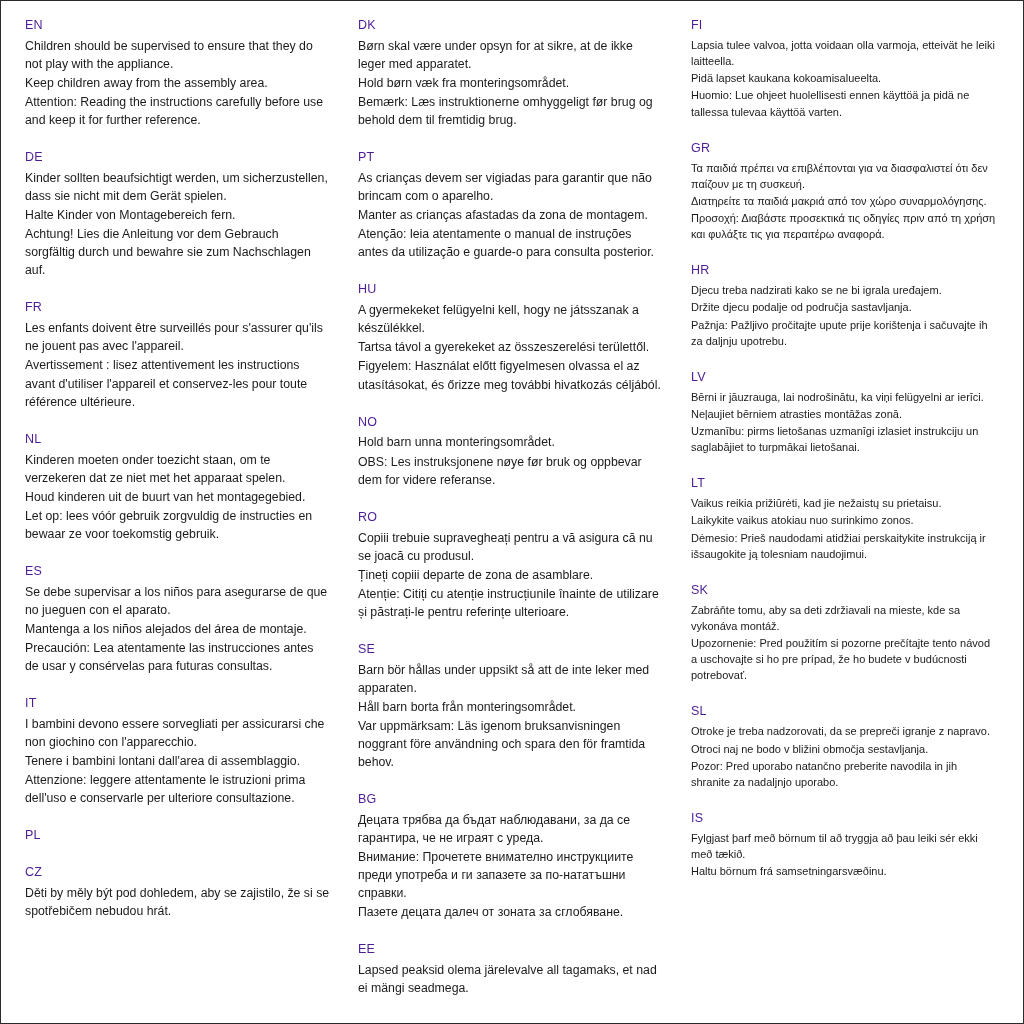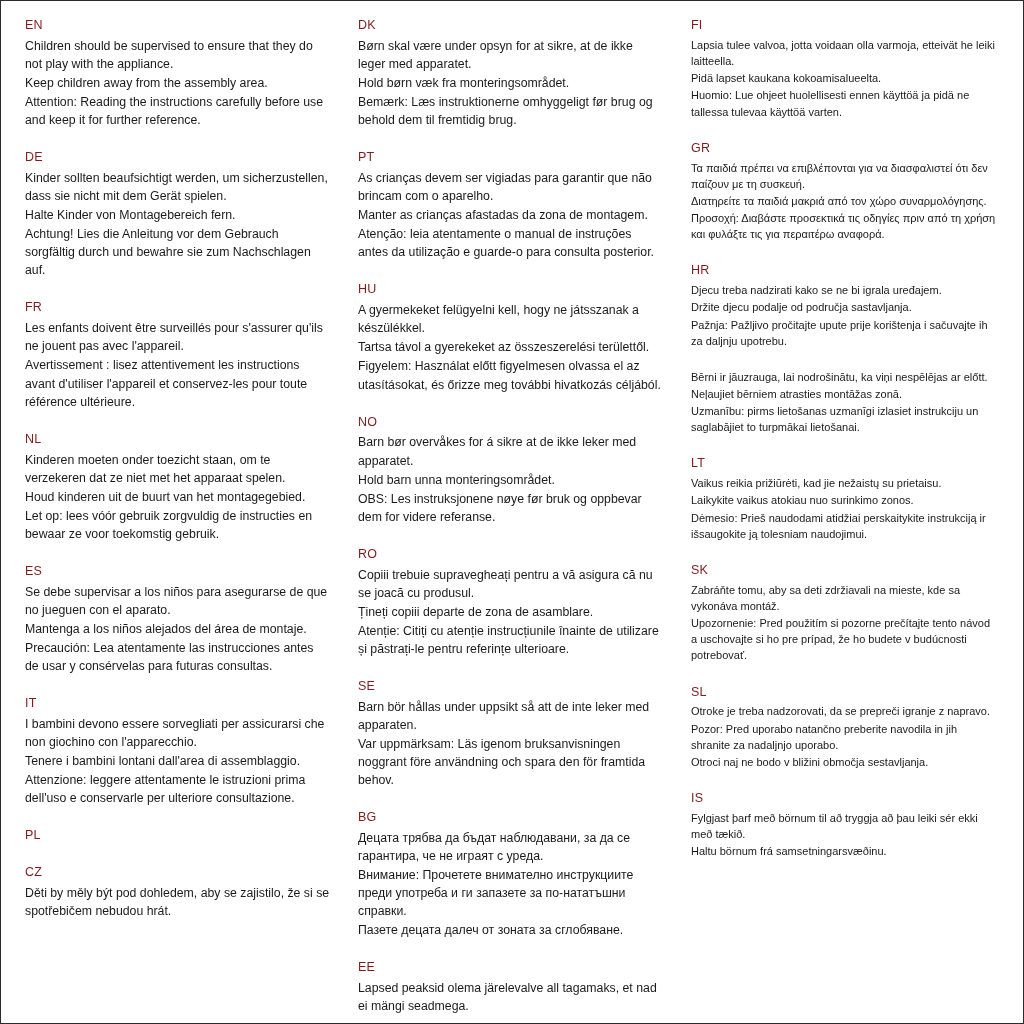--- a/index.html
+++ b/index.html
@@ -38,21 +38,21 @@
     width: 333px;
   }
   .block {
     margin: 0 0 20px 0;
   }
   .lang {
     font-size: 12.5px;
     line-height: 1.35;
     margin: 0 0 3px 0;
     letter-spacing: 0.2px;
-    color: #7f1d1d;
+    color: #4c1d95;
   }
   .lines p {
     margin: 0 0 1px 0;
     font-size: 12.3px;
     line-height: 1.47;
     color: #1b1b1b;
     hyphens: none;
   }
   .col-greek .lines p {
     font-size: 11px;
@@ -145,37 +145,37 @@
         <div class="lang">HU</div>
         <div class="lines">
           <p>A gyermekeket felügyelni kell, hogy ne játsszanak a készülékkel.</p>
           <p>Tartsa távol a gyerekeket az összeszerelési területtől.</p>
           <p>Figyelem: Használat előtt figyelmesen olvassa el az utasításokat, és őrizze meg további hivatkozás céljából.</p>
         </div>
       </div>
       <div class="block">
         <div class="lang">NO</div>
         <div class="lines">
-          <p>Barn bør overvåkes for á sikre at de ikke leker med apparatet.</p>
           <p>Hold barn unna monteringsområdet.</p>
           <p>OBS: Les instruksjonene nøye før bruk og oppbevar dem for videre referanse.</p>
         </div>
       </div>
       <div class="block">
         <div class="lang">RO</div>
         <div class="lines">
           <p>Copiii trebuie supravegheați pentru a vă asigura că nu se joacă cu produsul.</p>
           <p>Țineți copiii departe de zona de asamblare.</p>
           <p>Atenție: Citiți cu atenție instrucțiunile înainte de utilizare și păstrați-le pentru referințe ulterioare.</p>
         </div>
       </div>
       <div class="block">
         <div class="lang">SE</div>
         <div class="lines">
           <p>Barn bör hållas under uppsikt så att de inte leker med apparaten.</p>
+          <p>Håll barn borta från monteringsområdet.</p>
           <p>Var uppmärksam: Läs igenom bruksanvisningen noggrant före användning och spara den för framtida behov.</p>
         </div>
       </div>
       <div class="block">
         <div class="lang">BG</div>
         <div class="lines">
           <p>Децата трябва да бъдат наблюдавани, за да се гарантира, че не играят с уреда.</p>
           <p>Внимание: Прочетете внимателно инструкциите преди употреба и ги запазете за по-нататъшни справки.</p>
           <p>Пазете децата далеч от зоната за сглобяване.</p>
         </div>
@@ -208,22 +208,23 @@
       </div>
       <div class="block">
         <div class="lang">HR</div>
         <div class="lines">
           <p>Djecu treba nadzirati kako se ne bi igrala uređajem.</p>
           <p>Držite djecu podalje od područja sastavljanja.</p>
           <p>Pažnja: Pažljivo pročitajte upute prije korištenja i sačuvajte ih za daljnju upotrebu.</p>
         </div>
       </div>
       <div class="block">
-        <div class="lines">
-          <p>Bērni ir jāuzrauga, lai nodrošinātu, ka viņi nespēlējas ar előtt.</p>
+        <div class="lang">LV</div>
+        <div class="lines">
+          <p>Bērni ir jāuzrauga, lai nodrošinātu, ka viņi felügyelni ar ierīci.</p>
           <p>Neļaujiet bērniem atrasties montāžas zonā.</p>
           <p>Uzmanību: pirms lietošanas uzmanīgi izlasiet instrukciju un saglabājiet to turpmākai lietošanai.</p>
         </div>
       </div>
       <div class="block">
         <div class="lang">LT</div>
         <div class="lines">
           <p>Vaikus reikia prižiūrėti, kad jie nežaistų su prietaisu.</p>
           <p>Laikykite vaikus atokiau nuo surinkimo zonos.</p>
           <p>Dėmesio: Prieš naudodami atidžiai perskaitykite instrukciją ir išsaugokite ją tolesniam naudojimui.</p>
@@ -233,22 +234,22 @@
         <div class="lang">SK</div>
         <div class="lines">
           <p>Zabráňte tomu, aby sa deti zdržiavali na mieste, kde sa vykonáva montáž.</p>
           <p>Upozornenie: Pred použitím si pozorne prečítajte tento návod a uschovajte si ho pre prípad, že ho budete v budúcnosti potrebovať.</p>
         </div>
       </div>
       <div class="block">
         <div class="lang">SL</div>
         <div class="lines">
           <p>Otroke je treba nadzorovati, da se prepreči igranje z napravo.</p>
+          <p>Otroci naj ne bodo v bližini območja sestavljanja.</p>
           <p>Pozor: Pred uporabo natančno preberite navodila in jih shranite za nadaljnjo uporabo.</p>
-          <p>Otroci naj ne bodo v bližini območja sestavljanja.</p>
         </div>
       </div>
       <div class="block">
         <div class="lang">IS</div>
         <div class="lines">
           <p>Fylgjast þarf með börnum til að tryggja að þau leiki sér ekki með tækið.</p>
           <p>Haltu börnum frá samsetningarsvæðinu.</p>
 
         </div>
       </div>

